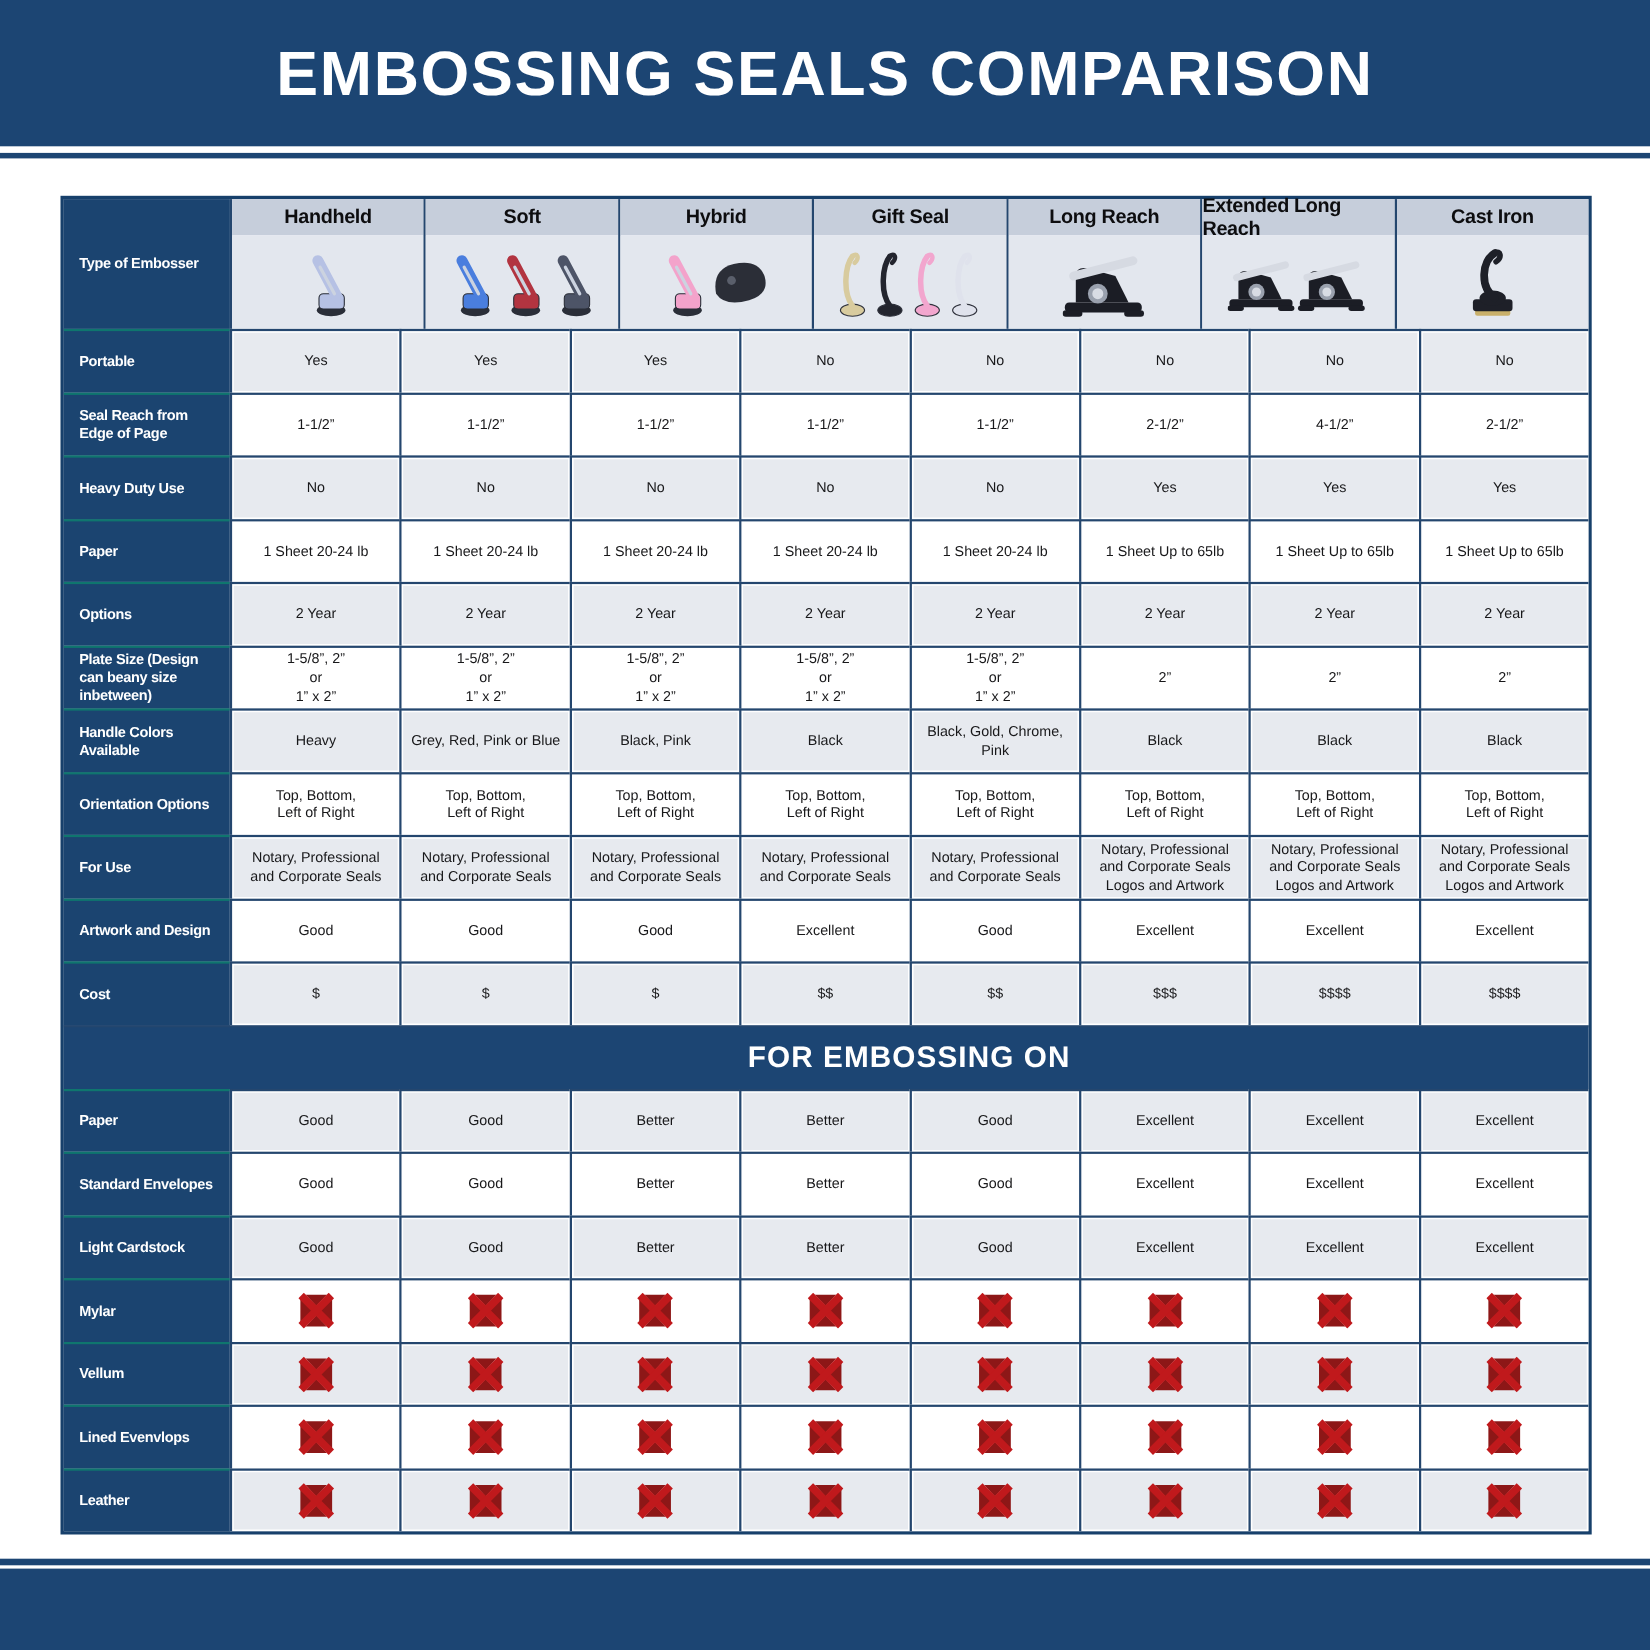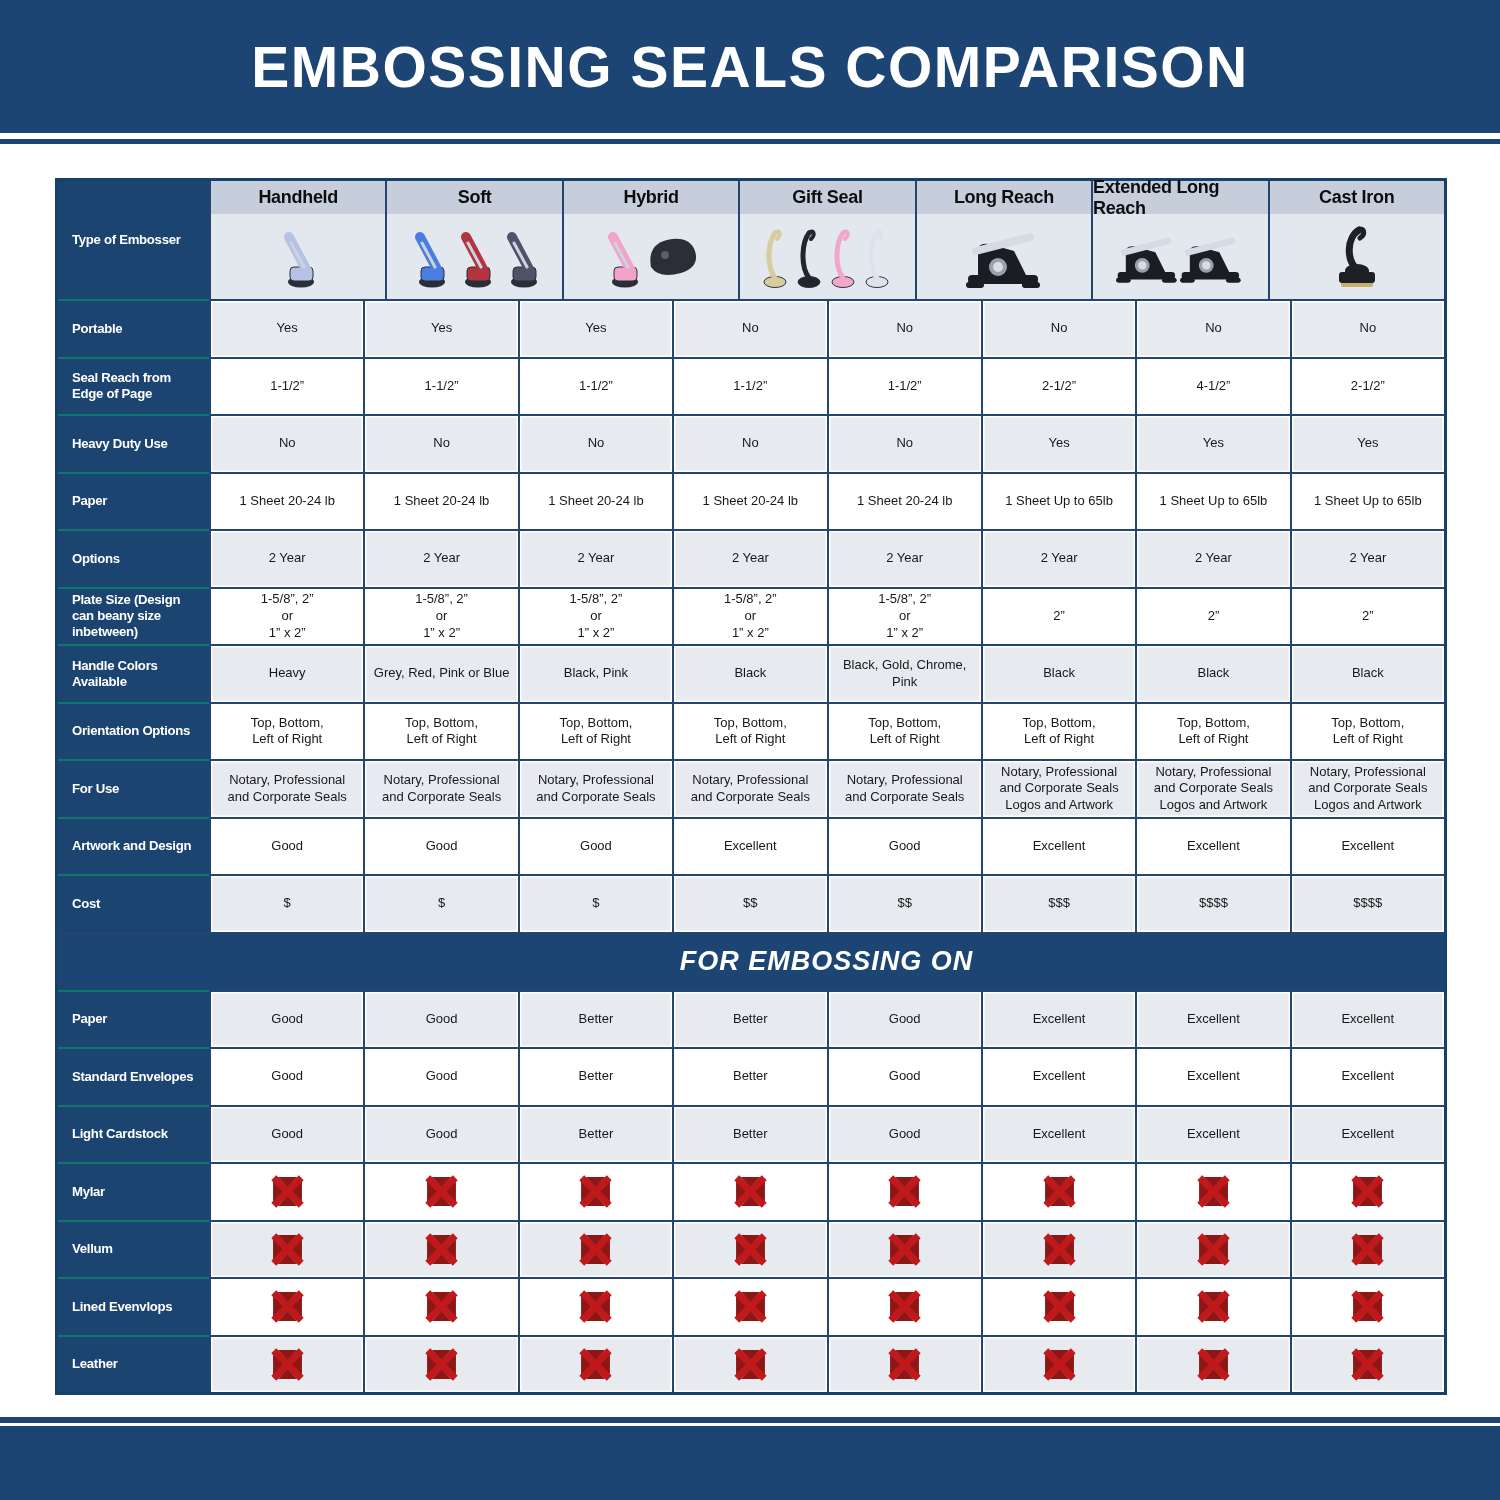--- a/index.html
+++ b/index.html
@@ -45,21 +45,21 @@
     height:33px;background:var(--strip);color:#0d0d0f;font-weight:bold;font-size:18px;
     letter-spacing:-0.3px;display:flex;align-items:center;justify-content:center;flex:none;
   }
   .imgarea{flex:1;background:var(--imgbg);display:flex;align-items:center;justify-content:center;overflow:hidden;}
   .brow{
     height:58px;background:var(--navy);border-top:2px solid var(--line);
     display:flex;align-items:center;
   }
   .brow .btxt{
     flex:1;text-align:center;padding-left:151px;color:#fff;font-weight:bold;
-    font-size:27px;letter-spacing:1px;font-style:italic;
+    font-size:27px;letter-spacing:1px;
   }
   .xwrap{display:flex;align-items:center;justify-content:center;}
   .footline{position:absolute;left:0;right:0;top:1417px;height:6px;background:var(--navy);}
   .footer{position:absolute;left:0;right:0;top:1426px;height:74px;background:var(--navy);}
 </style>
 </head>
 <body>
 
 <header class="banner">
   <h1>EMBOSSING SEALS COMPARISON</h1>

